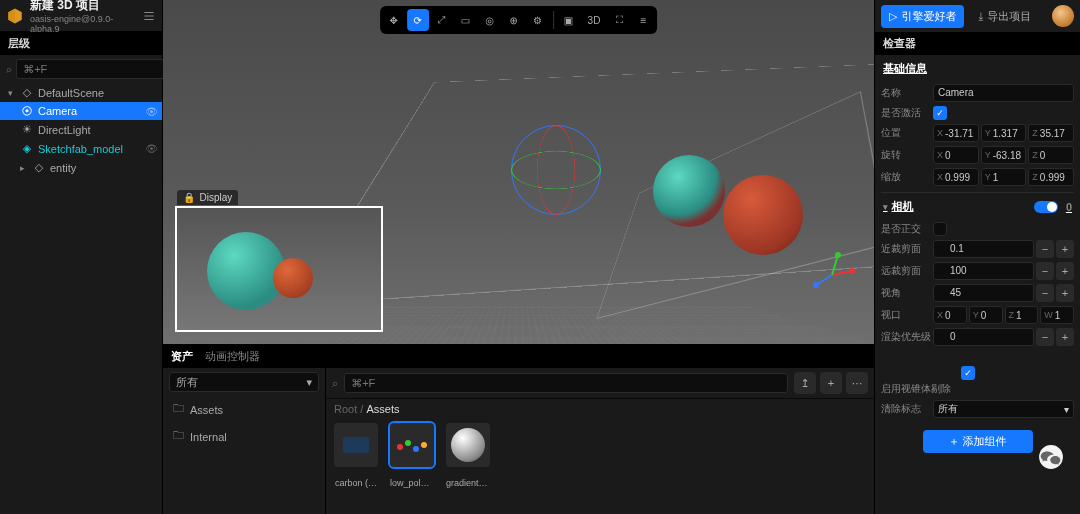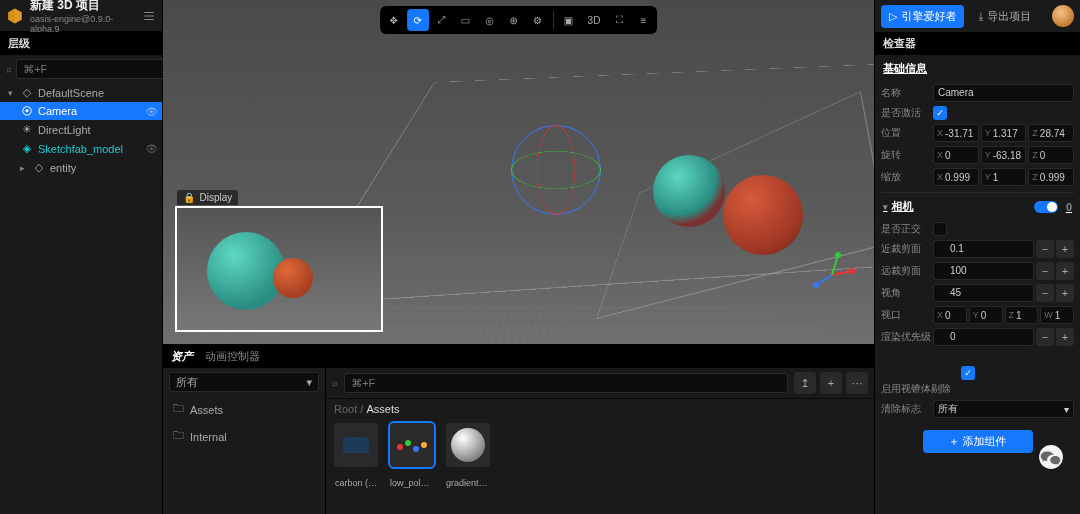--- a/index.html
+++ b/index.html
@@ -57,21 +57,21 @@
 
 .mini { position:absolute; left:12px; bottom:12px; width:208px; height:126px; border:2px solid #fff; background:linear-gradient(#555,#777); }
 .mini-label { position:absolute; top:-18px; left:0; background:#2a2a2a; color:#ccc; font-size:10px; padding:2px 6px; border-radius:3px 3px 0 0; display:flex; align-items:center; gap:4px;}
 .mini .ms1 { position:absolute; width:78px; height:78px; border-radius:50%; left:30px; top:24px; background:radial-gradient(circle at 35% 30%,#5dd9c1 0%,#2a8c82 70%);}
 .mini .ms2 { position:absolute; width:40px; height:40px; border-radius:50%; left:96px; top:50px; background:radial-gradient(circle at 35% 30%,#e0683a 0%,#a03a1e 80%);}
 
 
 .bottom { height:170px; background:#1a1a1a; border-top:1px solid #000; display:flex; flex-direction:column;}
 .btabs { background:#000; padding:4px 8px; font-size:11px; display:flex; gap:12px;}
 .btabs span { color:#888; cursor:pointer; }
-.btabs span.act { color:#fff; font-weight:600;font-style:italic;}
+.btabs span.act { color:#fff; font-weight:600;}
 .brow { display:flex; flex:1; min-height:0;}
 .bside { width:163px; border-right:1px solid #000; display:flex; flex-direction:column;}
 .bside-top { display:flex; align-items:center; padding:4px 6px; gap:4px;}
 .bside-sel { flex:1; background:#0d0d0d; border:1px solid #2a2a2a; border-radius:3px; color:#aaa; padding:2px 6px; font-size:11px; height:20px; display:flex; align-items:center; justify-content:space-between;}
 .bfolder { padding:4px 10px; color:#aaa; cursor:pointer; display:flex; align-items:center; gap:6px; font-size:11px;}
 .bmain { flex:1; display:flex; flex-direction:column; min-width:0;}
 .bmain-top { display:flex; align-items:center; padding:4px 6px; border-bottom:1px solid #0a0a0a; gap:6px;}
 .bmain-icons { margin-left:auto; display:flex; gap:4px;}
 .rico { width:22px; height:22px; background:#2a2a2a; border-radius:4px; display:flex; align-items:center; justify-content:center; color:#aaa; cursor:pointer;}
 .crumb { padding:4px 8px; color:#666; font-size:11px;}
@@ -308,21 +308,21 @@
           <div class="vc">
               <span class="ax">X</span>
               <span>-31.71</span>
             </div>
           <div class="vc">
               <span class="ax">Y</span>
               <span>1.317</span>
             </div>
           <div class="vc">
               <span class="ax">Z</span>
-              <span>28.74</span>
+              <span>35.17</span>
             </div>
         </div>
       </div>
       <div class="prow">
           <div class="plab">旋转</div>
         <div class="vec">
           <div class="vc">
               <span class="ax">X</span>
               <span>0</span>
             </div>

